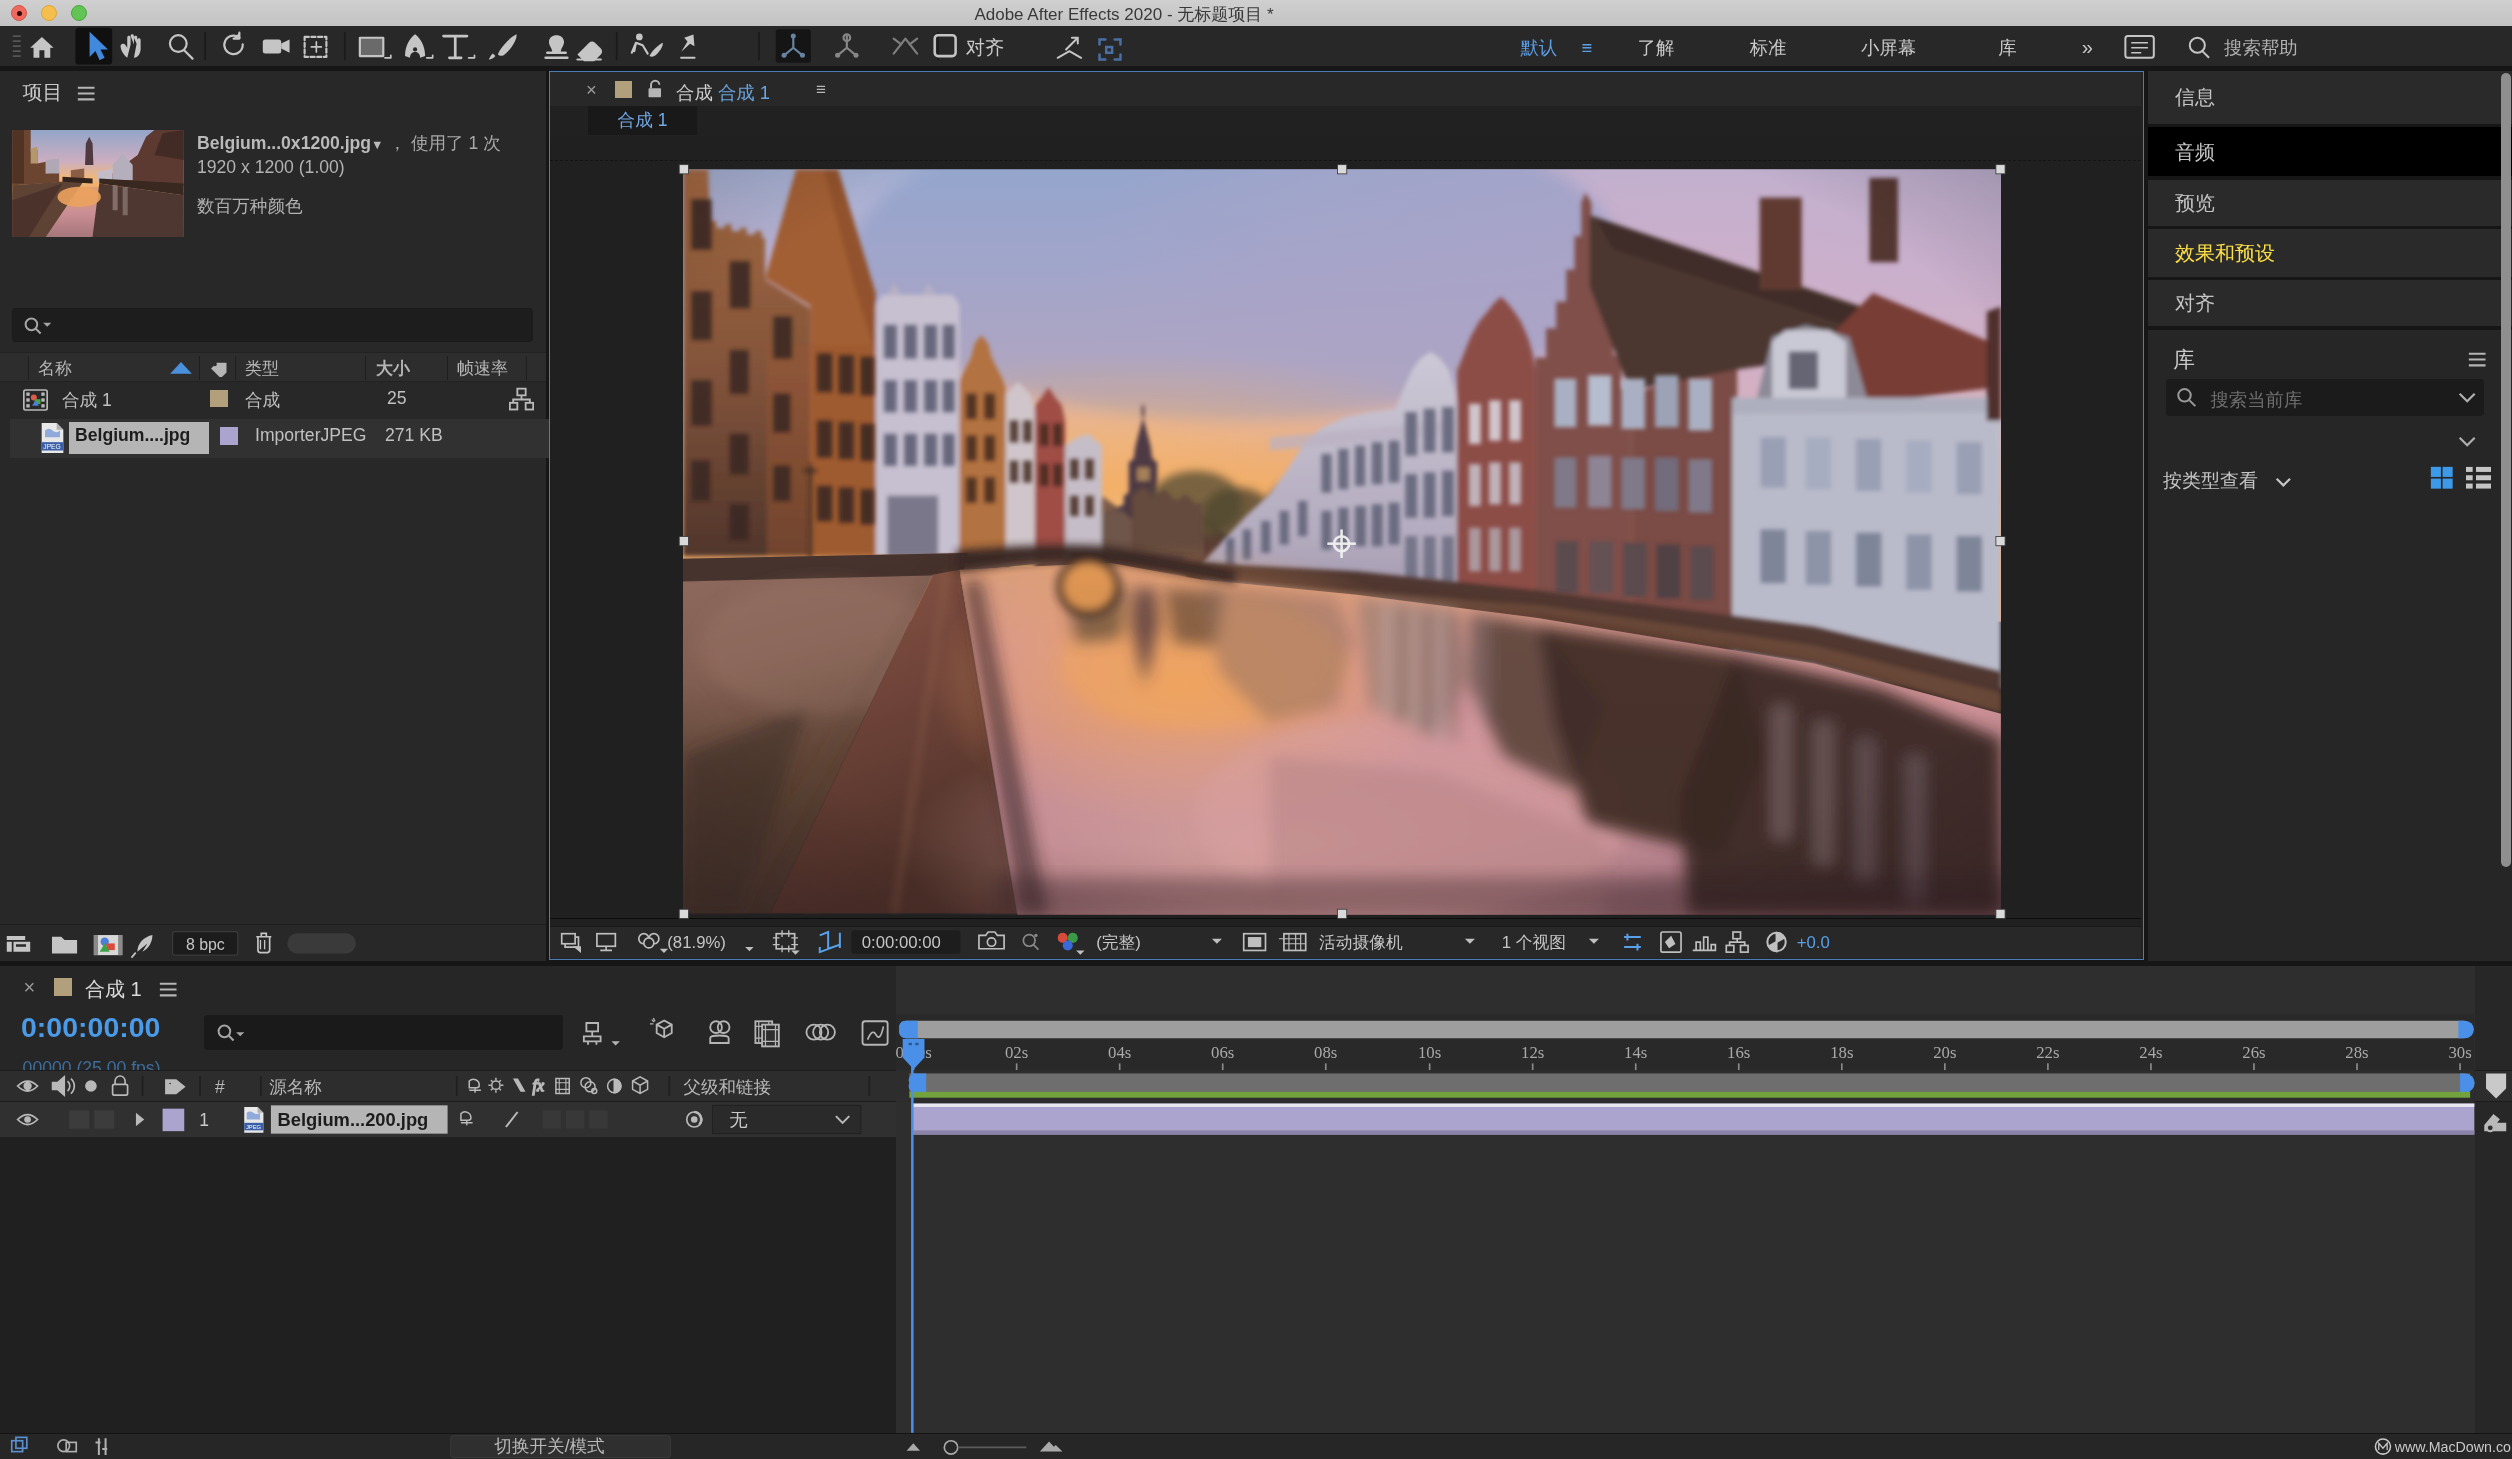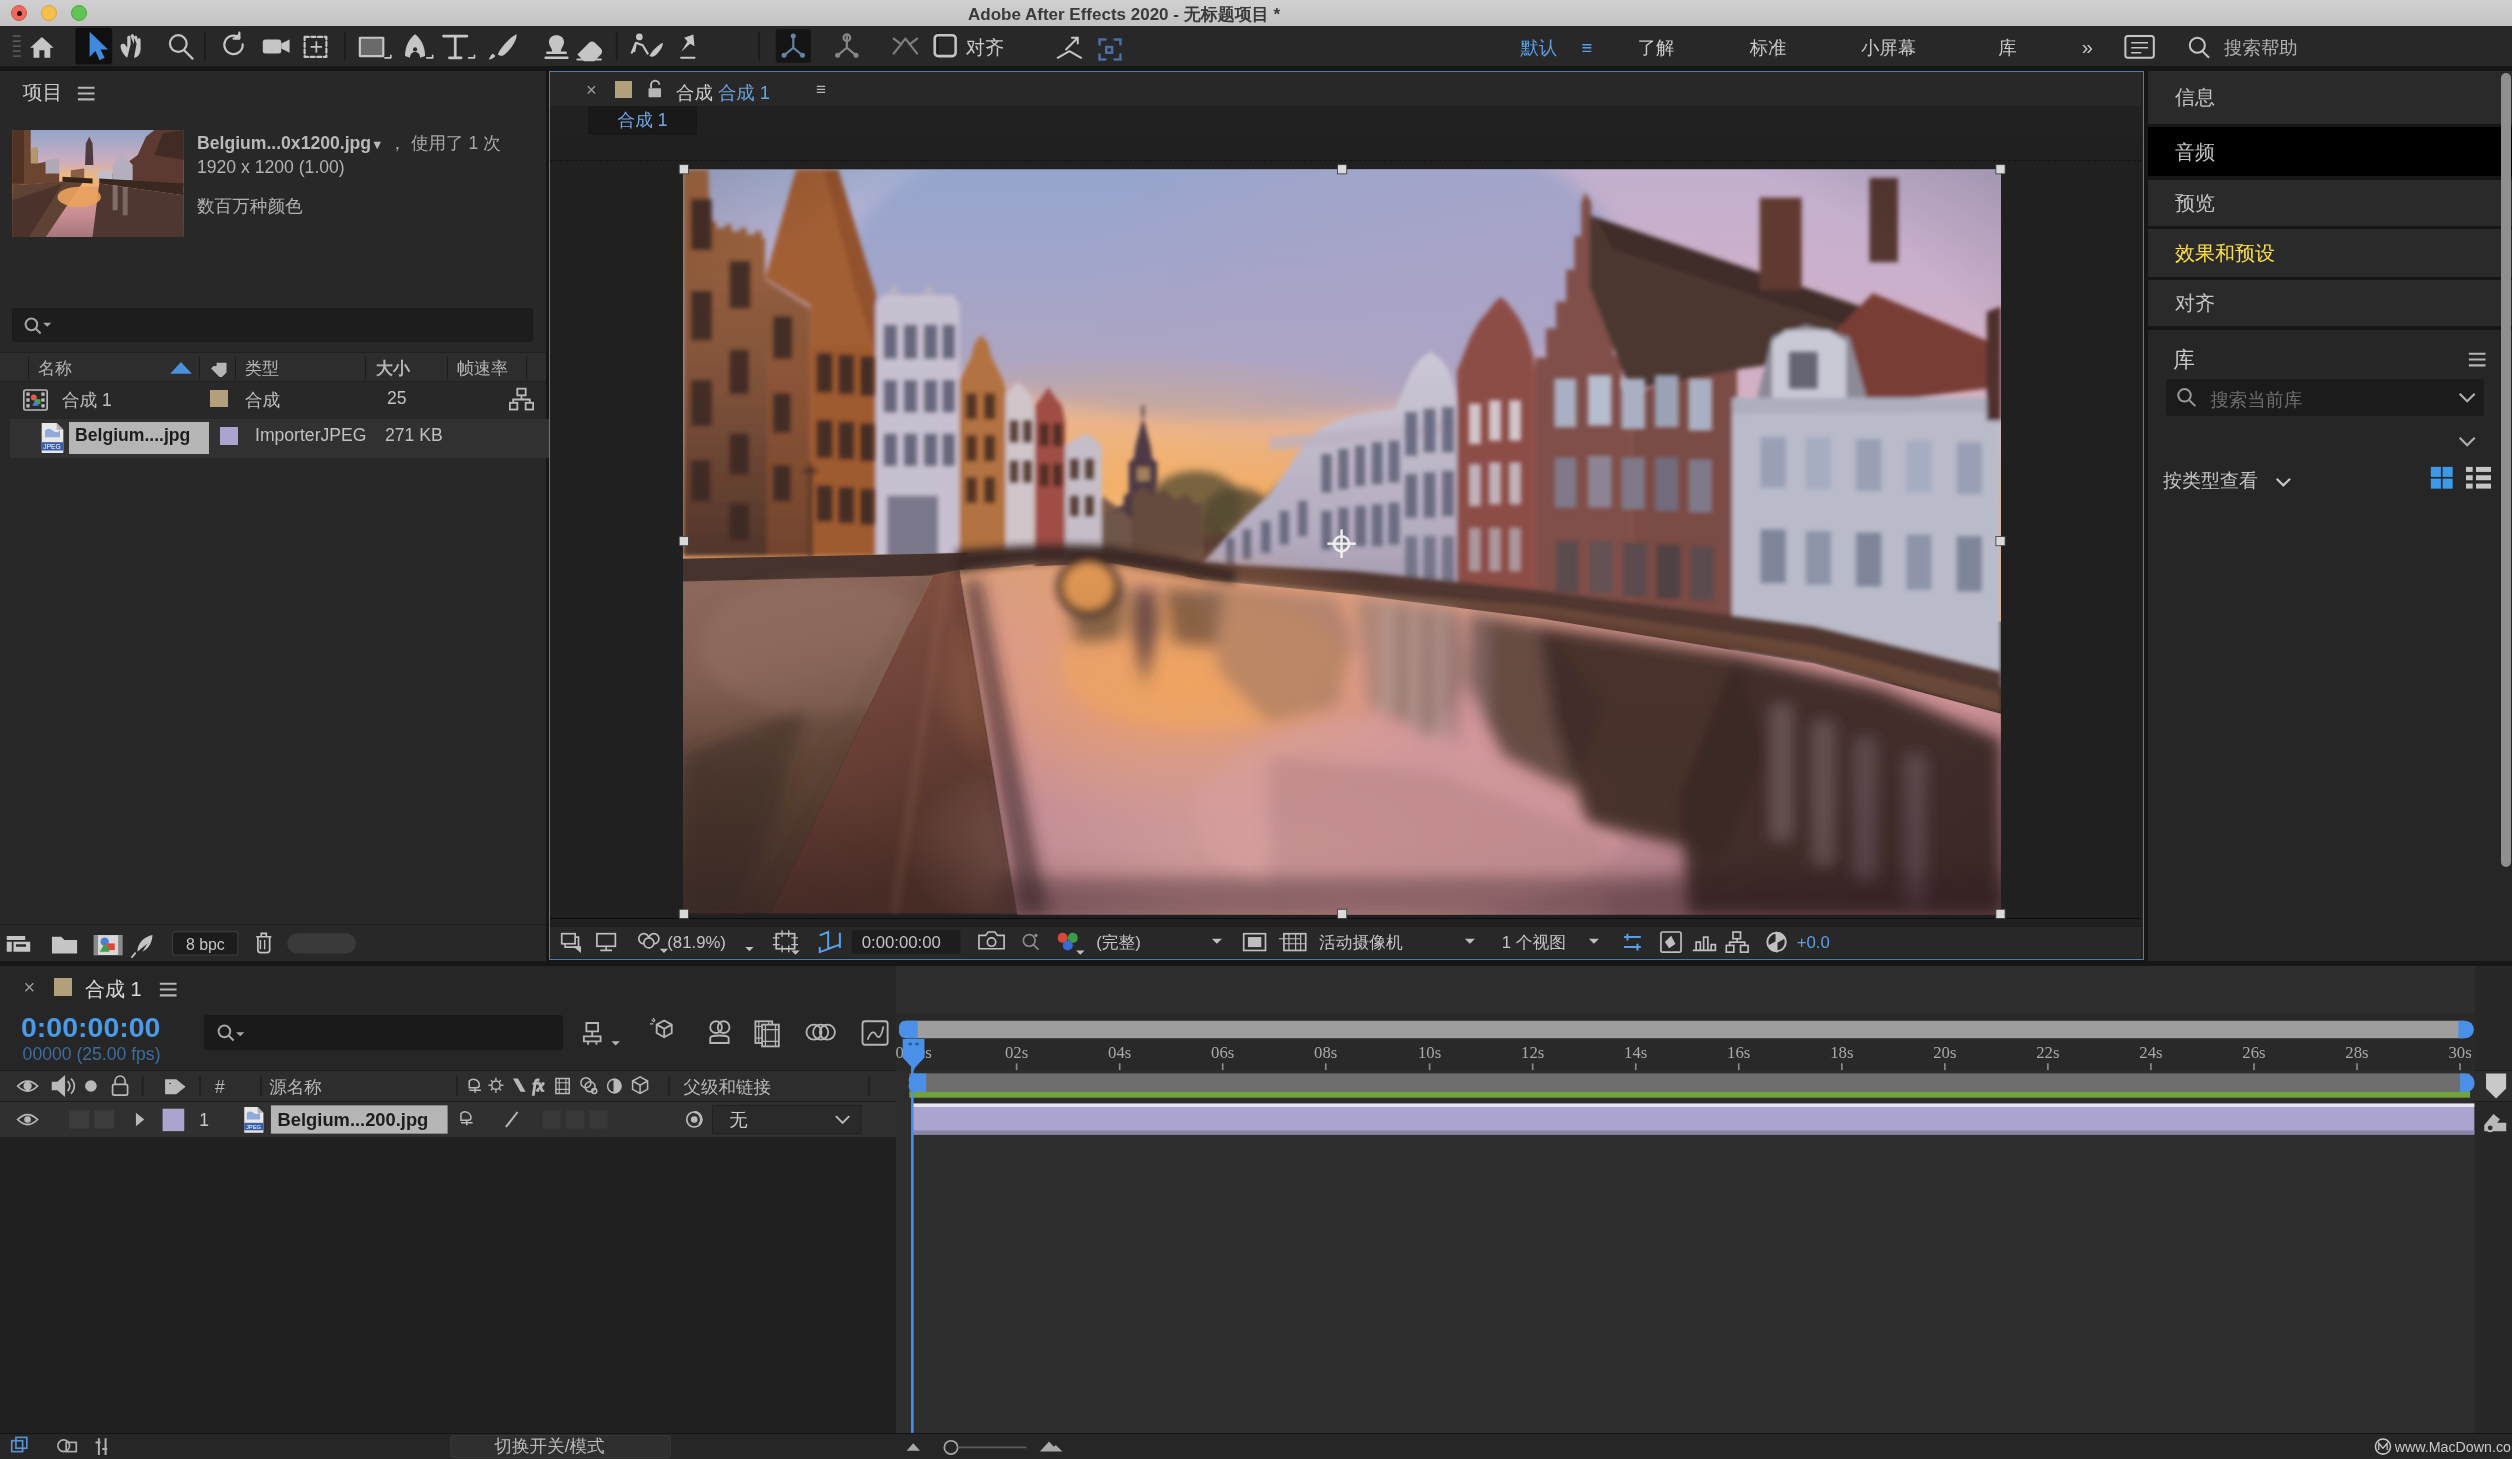--- a/index.html
+++ b/index.html
@@ -8,21 +8,21 @@
 .pan{background:#262626;}
 </style></head>
 <body>
 <div id="app">
 
 <div class="abs" id="titlebar" style="left:0;top:0;width:2512px;height:26px;background:linear-gradient(#d0d0d0,#c3c3c3);">
   <div class="abs" style="left:11px;top:5px;width:16px;height:16px;border-radius:50%;background:#ee6a5f;border:0.8px solid #d35549;box-sizing:border-box;"></div>
   <div class="abs" style="left:17px;top:11px;width:5px;height:5px;border-radius:50%;background:#340900;"></div>
   <div class="abs" style="left:41px;top:5px;width:16px;height:16px;border-radius:50%;background:#f5bf4e;border:0.8px solid #dfa636;box-sizing:border-box;"></div>
   <div class="abs" style="left:71px;top:5px;width:16px;height:16px;border-radius:50%;background:#61c454;border:0.8px solid #4aa73c;box-sizing:border-box;"></div>
-  <div class="abs" style="left:0;top:2.5px;width:2248px;height:21px;text-align:center;font-size:17px;color:#393939;font-weight:bold;">Adobe After Effects 2020 - 无标题项目 *</div>
+  <div class="abs" style="left:0;top:2.5px;width:2248px;height:21px;text-align:center;font-size:17px;color:#393939;">Adobe After Effects 2020 - 无标题项目 *</div>
 </div>
 
 <div class="abs" id="toolbar" style="left:0;top:26px;width:2512px;height:41px;background:#282828;border-bottom:0.8px solid #161616;box-sizing:border-box;">
 <svg width="2512" height="41" viewBox="0 0 2998 49">
 <g fill="none" stroke="#c5c5c5" stroke-width="2.6" stroke-linecap="round" stroke-linejoin="round">
 
   <g stroke="#555" stroke-width="2">
             <path d="M14,12 h8 M14,18 h8 M14,24 h8 M14,30 h8 M14,36 h8"></path>
           </g>
 
@@ -779,21 +779,21 @@
   <div class="abs" style="left:0;top:172px;width:896px;height:295px;background:#202020;"></div>
 
   <div class="abs" style="left:23.5px;top:10px;color:#9a9a9a;font-size:20px;">×</div>
   <div class="abs" style="left:54px;top:11.7px;width:18.4px;height:18.4px;background:#b2a07c;"></div>
   <div class="abs" style="left:85px;top:10px;color:#dadada;font-size:20px;">合成 1</div>
   <svg class="abs" style="left:159px;top:16px;" width="18.4" height="15" viewBox="0 0 22 18">
         <path d="M1,2 h20 M1,9 h20 M1,16 h20" stroke="#b5b5b5" stroke-width="2.5"></path>
       </svg>
 
   <div class="abs" style="left:21px;top:45px;color:#4a9ae8;font-size:28.5px;font-weight:bold;">0:00:00:00</div>
-  <div class="abs" style="left:22.6px;top:78px;color:#3d6d9e;font-size:17.6px;">00000 (25.00 fps)</div>
+  <div class="abs" style="left:22.6px;top:92px;color:#3d6d9e;font-size:17.6px;">00000 (25.00 fps)</div>
   <div class="abs" style="left:204px;top:49px;width:359px;height:35px;background:#1a1a1a;border-radius:3.4px;">
     <svg class="abs" style="left:11.7px;top:7.5px;" width="28.5" height="20" viewBox="0 0 34 24">
           <circle cx="10" cy="10" r="7" fill="none" stroke="#a5a5a5" stroke-width="2.4"></circle>
           <path d="M15,15 l6,6" stroke="#a5a5a5" stroke-width="2.4"></path>
           <path d="M24,11 l5,5 5,-5" fill="#a5a5a5"></path>
         </svg>
   </div>
   <svg class="abs" style="left:578px;top:50px;" width="318" height="34" viewBox="0 0 380 40">
     <g fill="none" stroke="#b5b5b5" stroke-width="2.2">
       <path d="M10,8 h14 v10 h-14 z M17,18 v6 m-10,0 h20 v6 h-20 z m5,6 v4 m10,-4 v4"></path>

